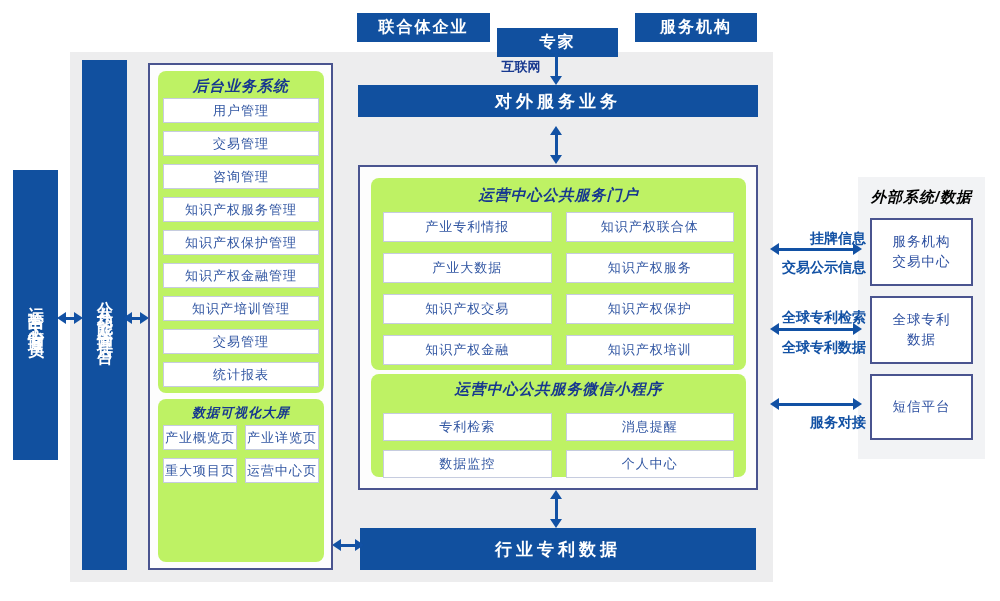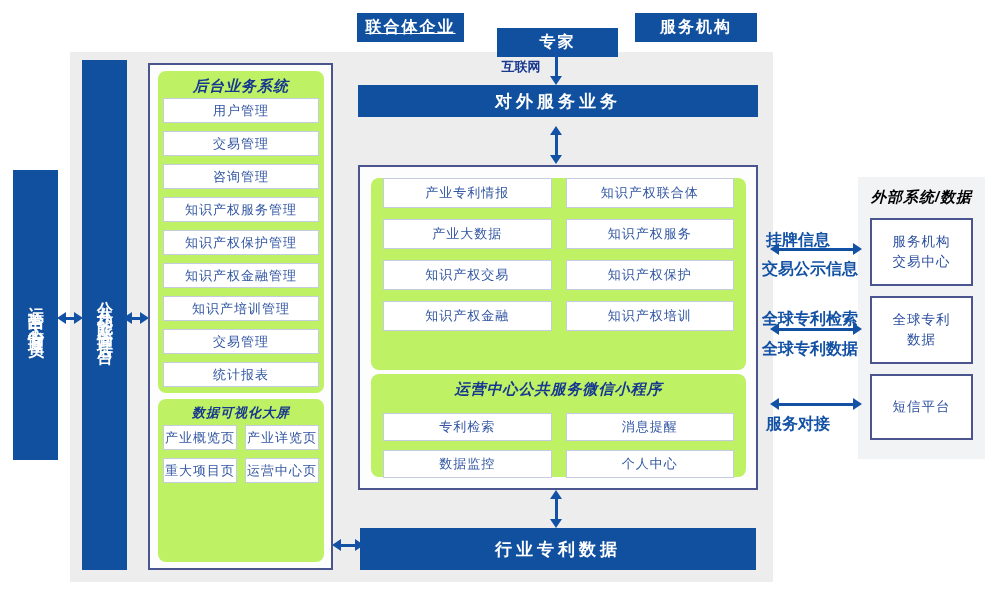--- a/index.html
+++ b/index.html
@@ -34,49 +34,50 @@
   .h-arrow::before { content:""; position:absolute; left:-9px; top:-5px; width:0; height:0;
                      border-top:6px solid transparent; border-bottom:6px solid transparent; border-right:9px solid #1251a4; }
   .h-arrow::after  { content:""; position:absolute; right:-9px; top:-5px; width:0; height:0;
                      border-top:6px solid transparent; border-bottom:6px solid transparent; border-left:9px solid #1251a4; }
   .v-arrow { position:absolute; width:3px; background:#1251a4; }
   .v-arrow::before { content:""; position:absolute; top:-9px; left:-5px; width:0; height:0;
                      border-left:6px solid transparent; border-right:6px solid transparent; border-bottom:9px solid #1251a4; }
   .v-arrow::after  { content:""; position:absolute; bottom:-9px; left:-5px; width:0; height:0;
                      border-left:6px solid transparent; border-right:6px solid transparent; border-top:9px solid #1251a4; }
 
-  .link-lbl { position:absolute; color:#1251a4; font-weight:bold; font-size:16px; text-align:left; }
+  .link-lbl { position:absolute; color:#1251a4; font-weight:bold; font-size:14px; text-align:right; }
   .net-lbl { position:absolute; color:#17388f; font-weight:bold; font-size:13px; text-align:center; }
 
   .pt { height:34px; line-height:34px; font-size:15px; }
   .mt { height:27px; line-height:29px; font-size:15px; }
   .st { height:27px; line-height:29px; font-size:15px; }
   .dt { height:26px; line-height:27px; font-size:13px; }
 </style>
 </head>
 <body>
 
 <div class="stage">
 
   <div class="gray-bg"></div>
 
-  <div class="bluebox actor" style="left:357px;top:13px;width:107px;height:29px;text-decoration:underline;">联合体企业</div>
+  <div class="bluebox actor" style="left:357px;top:13px;width:133px;height:29px;">联合体企业</div>
   <div class="bluebox actor" style="left:497px;top:28px;width:121px;height:29px;">专家</div>
   <div class="bluebox actor" style="left:635px;top:13px;width:122px;height:29px;">服务机构</div>
 
   <div class="net-lbl" style="left:486px;top:58px;width:70px;">互联网</div>
   <div class="v-arrow" style="left:555px;top:53px;height:23px;"></div>
 
   <div class="bluebox bigbar" style="left:358px;top:85px;width:400px;height:32px;">对外服务业务</div>
 
   <div class="v-arrow" style="left:555px;top:135px;height:20px;"></div>
 
   <div class="frame" style="left:358px;top:165px;width:400px;height:325px;"></div>
 
   <div class="sub" style="left:371px;top:178px;width:375px;height:192px;">
+    <div class="sub-title pt">运营中心公共服务门户</div>
     <div class="grid" style="grid-template-columns:1fr 1fr;gap:11px 14px;grid-auto-rows:30px;padding:0 12px;">
       <div class="item">产业专利情报</div>
       <div class="item">知识产权联合体</div>
       <div class="item">产业大数据</div>
       <div class="item">知识产权服务</div>
       <div class="item">知识产权交易</div>
       <div class="item">知识产权保护</div>
       <div class="item">知识产权金融</div>
       <div class="item">知识产权培训</div>
     </div>

